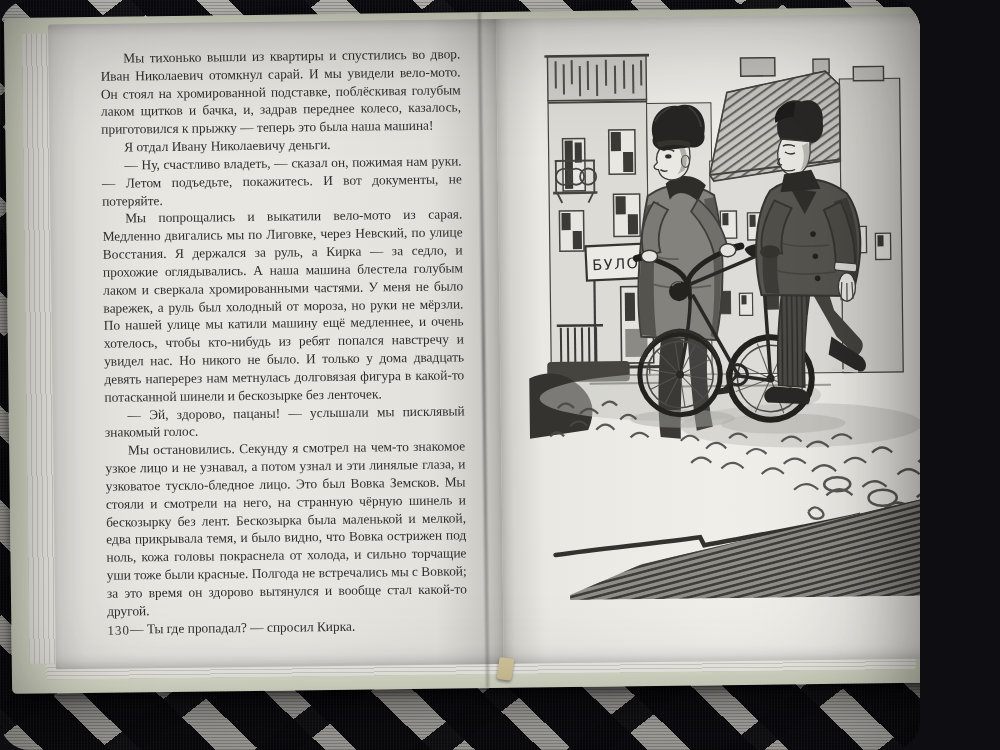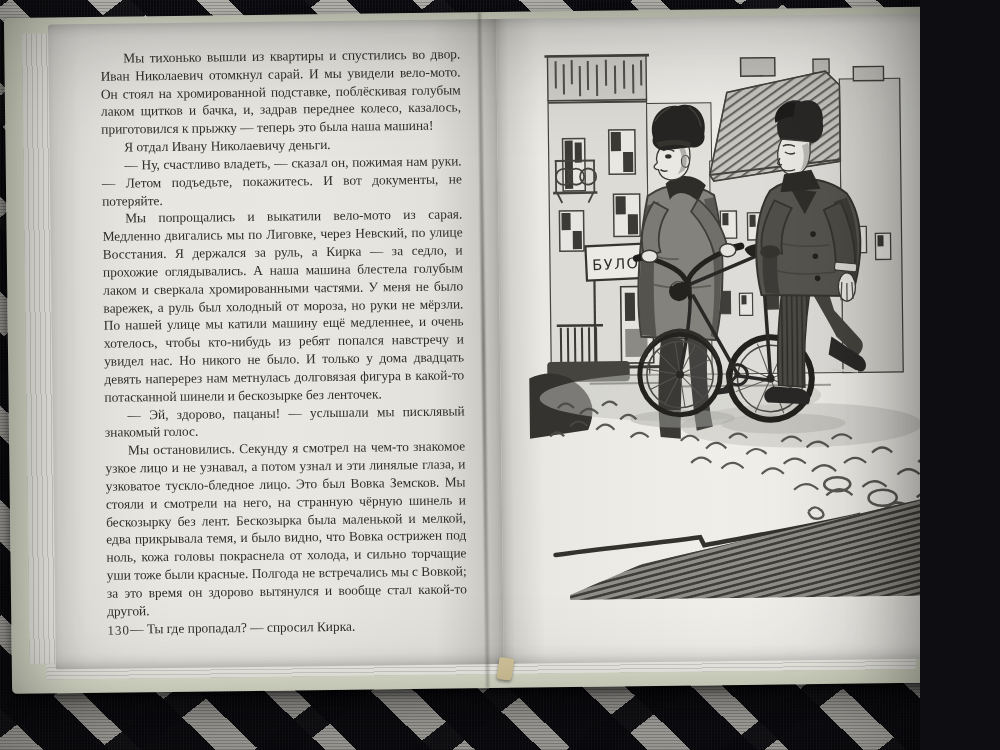--- a/index.html
+++ b/index.html
@@ -5,20 +5,21 @@
   html,body{margin:0;padding:0;background:#0d0d12;}
   .stage{
     position:relative;width:920px;height:750px;overflow:hidden;
     font-family:"Liberation Serif", serif;
     background-color:#101016;
     background-image:
       repeating-linear-gradient(90deg, rgba(255,255,255,0.05) 0 1px, transparent 1px 3px),
       repeating-linear-gradient(0deg, rgba(0,0,0,0.20) 0 1px, transparent 1px 3px),
       repeating-linear-gradient(-38deg, rgba(14,14,20,0.95) 0 26px, rgba(14,14,20,0) 26px 96px),
       repeating-linear-gradient(44deg, #f1efe8 0 30px, rgba(241,239,232,0) 30px 76px, #f1efe8 76px 98px, rgba(241,239,232,0) 98px 150px);
+    border-radius: 30px;
   }
   .stage::after{
     content:"";position:absolute;inset:0;pointer-events:none;
     box-shadow:inset 0 0 140px rgba(0,0,0,.45), inset 0 -30px 70px rgba(0,0,0,.25);
   }
   .book{
     position:absolute;left:8px;top:12px;width:974px;height:676px;
     transform:rotate(-0.7deg);
     background:linear-gradient(100deg,#e6e9d6 0%,#dfe2cf 40%,#d8dbc8 100%);
     border-radius:5px;

